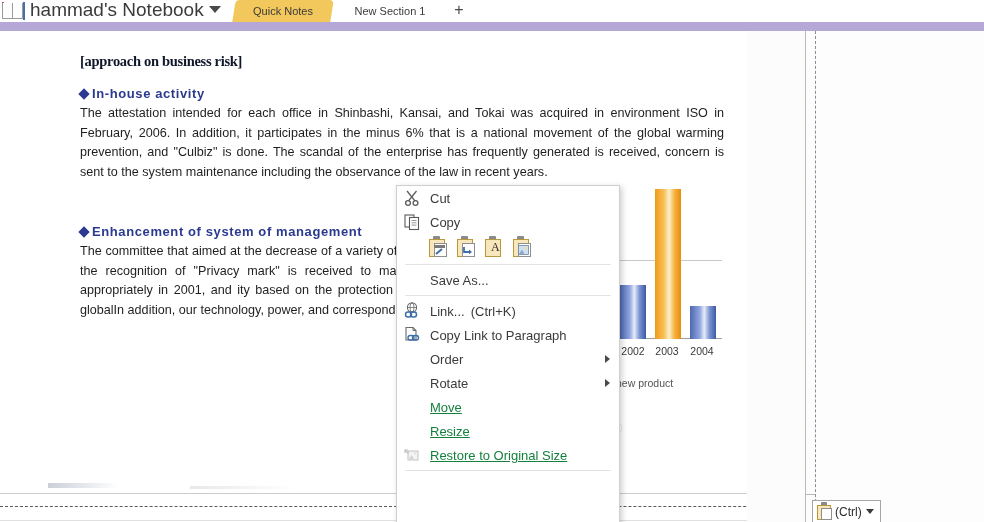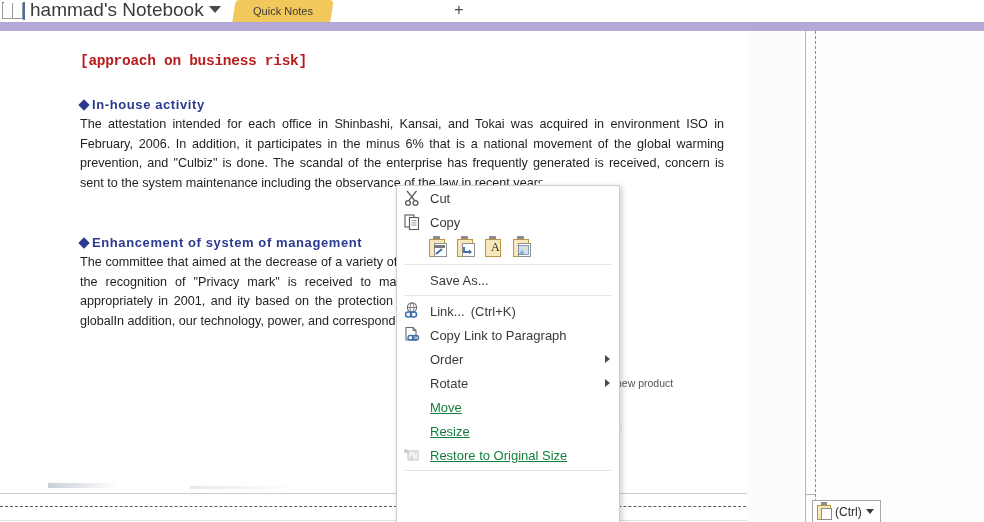--- a/index.html
+++ b/index.html
@@ -120,25 +120,25 @@
     border-left: 1px dashed #8a8a9a;
   }
 
   
   .doc {
     position: absolute; left: 80px; top: 22px;
     width: 660px;
     color: #1d1d1d;
   }
   .doc-title {
-    font-family: Liberation Mono, monospace;
+    font-family: Liberation Serif, serif;
     font-size: 14.5px; font-weight: bold;
     letter-spacing: -0.3px;
-    color: #b91c1c;
-    margin: 0 0 28px 0;
+    color: #0f172a;
+    margin: 0 0 16px 0;
   }
   .sec-head {
     font-family: "Liberation Sans", sans-serif;
     font-size: 13px; font-weight: bold;
     color: #2b3a8f;
     letter-spacing: 0.6px;
     margin: 0 0 3px 0;
     white-space: nowrap;
   }
   .sec-head .dia {
@@ -363,20 +363,24 @@
     </div>
 
     <div class="nb-title">hammad's Notebook</div>
     <div class="nb-caret"></div>
 
     <div class="sectab" id="tab-quick-notes">
       <div class="skew"></div>
       <span class="lbl">Quick Notes</span>
     </div>
 
+    <div class="sectab" id="tab-new-section-1">
+      <div class="skew"></div>
+      <span class="lbl">New Section 1</span>
+    </div>
 
     <div id="tab-add">
       <div class="skew"></div>
       <span class="lbl">+</span>
     </div>
   </div>
   <div class="purple-bar"></div>
 
   <div class="canvas">
 
@@ -394,20 +398,39 @@
 
         <div>
           <div class="sec-head">
             <span class="dia"></span><span>Enhancement of system of management</span>
           </div>
           <p class="body-txt" id="para-mgmt">The committee that aimed at the decrease of a variety of risks in an individual business talk was newly established. the recognition of "Privacy mark" is received to manage customer's and employee's individual information appropriately in 2001, and ity based on the protection of individual information policy is It is ..bAsia/Oceania in globalIn addition, our technology, power, and correspondence power were evaluating acquired</p>
         </div>
       </div>
 
       <div class="chart-pic">
+        <div class="chart-plot">
+          <div class="chart-grid g2"></div>
+          <div class="chart-grid"></div>
+          <div class="chart-axis"></div>
+
+          <div class="bar b2002">
+              <div class="fill"></div>
+            </div>
+          <div class="bar b2003">
+              <div class="fill"></div>
+            </div>
+          <div class="bar b2004">
+              <div class="fill"></div>
+            </div>
+
+          <div class="tick t2002">2002</div>
+          <div class="tick t2003">2003</div>
+          <div class="tick t2004">2004</div>
+        </div>
         <div class="chart-cap">new product</div>
       </div>
 
       <div class="ghost-text">usiness report (1)</div>
       <div class="smudge"></div>
       <div class="smudge2"></div>
 
       <div class="sel-solid"></div>
       <div class="sel-dash"></div>
       <div class="sel-dash2"></div>

